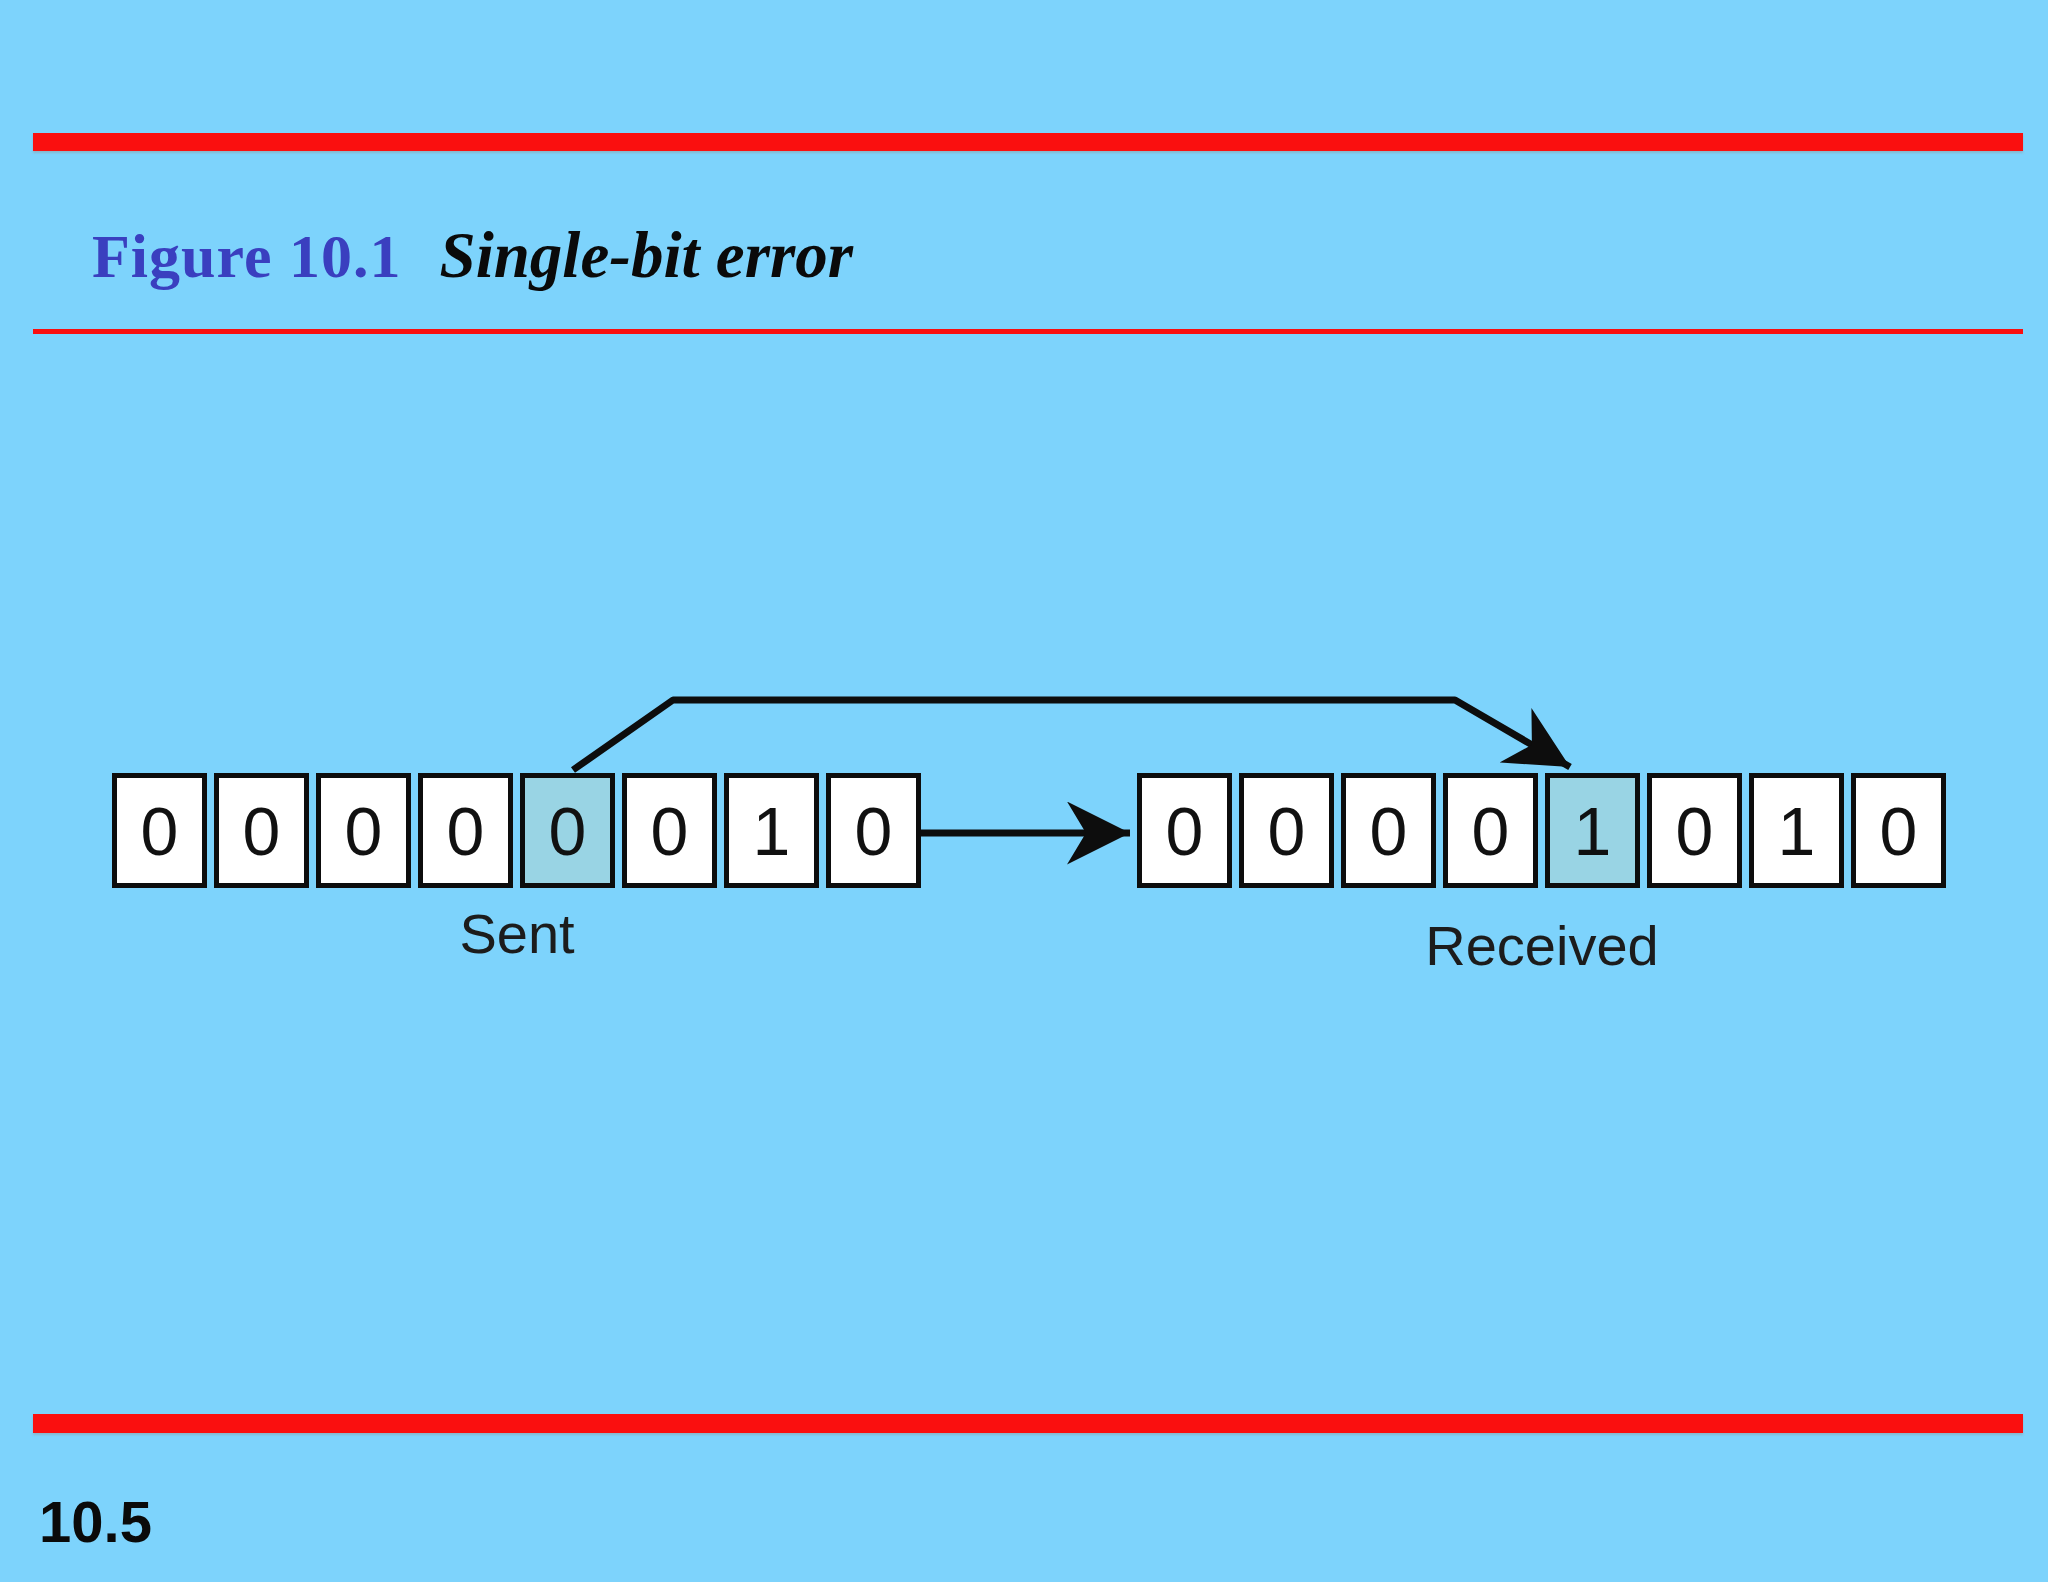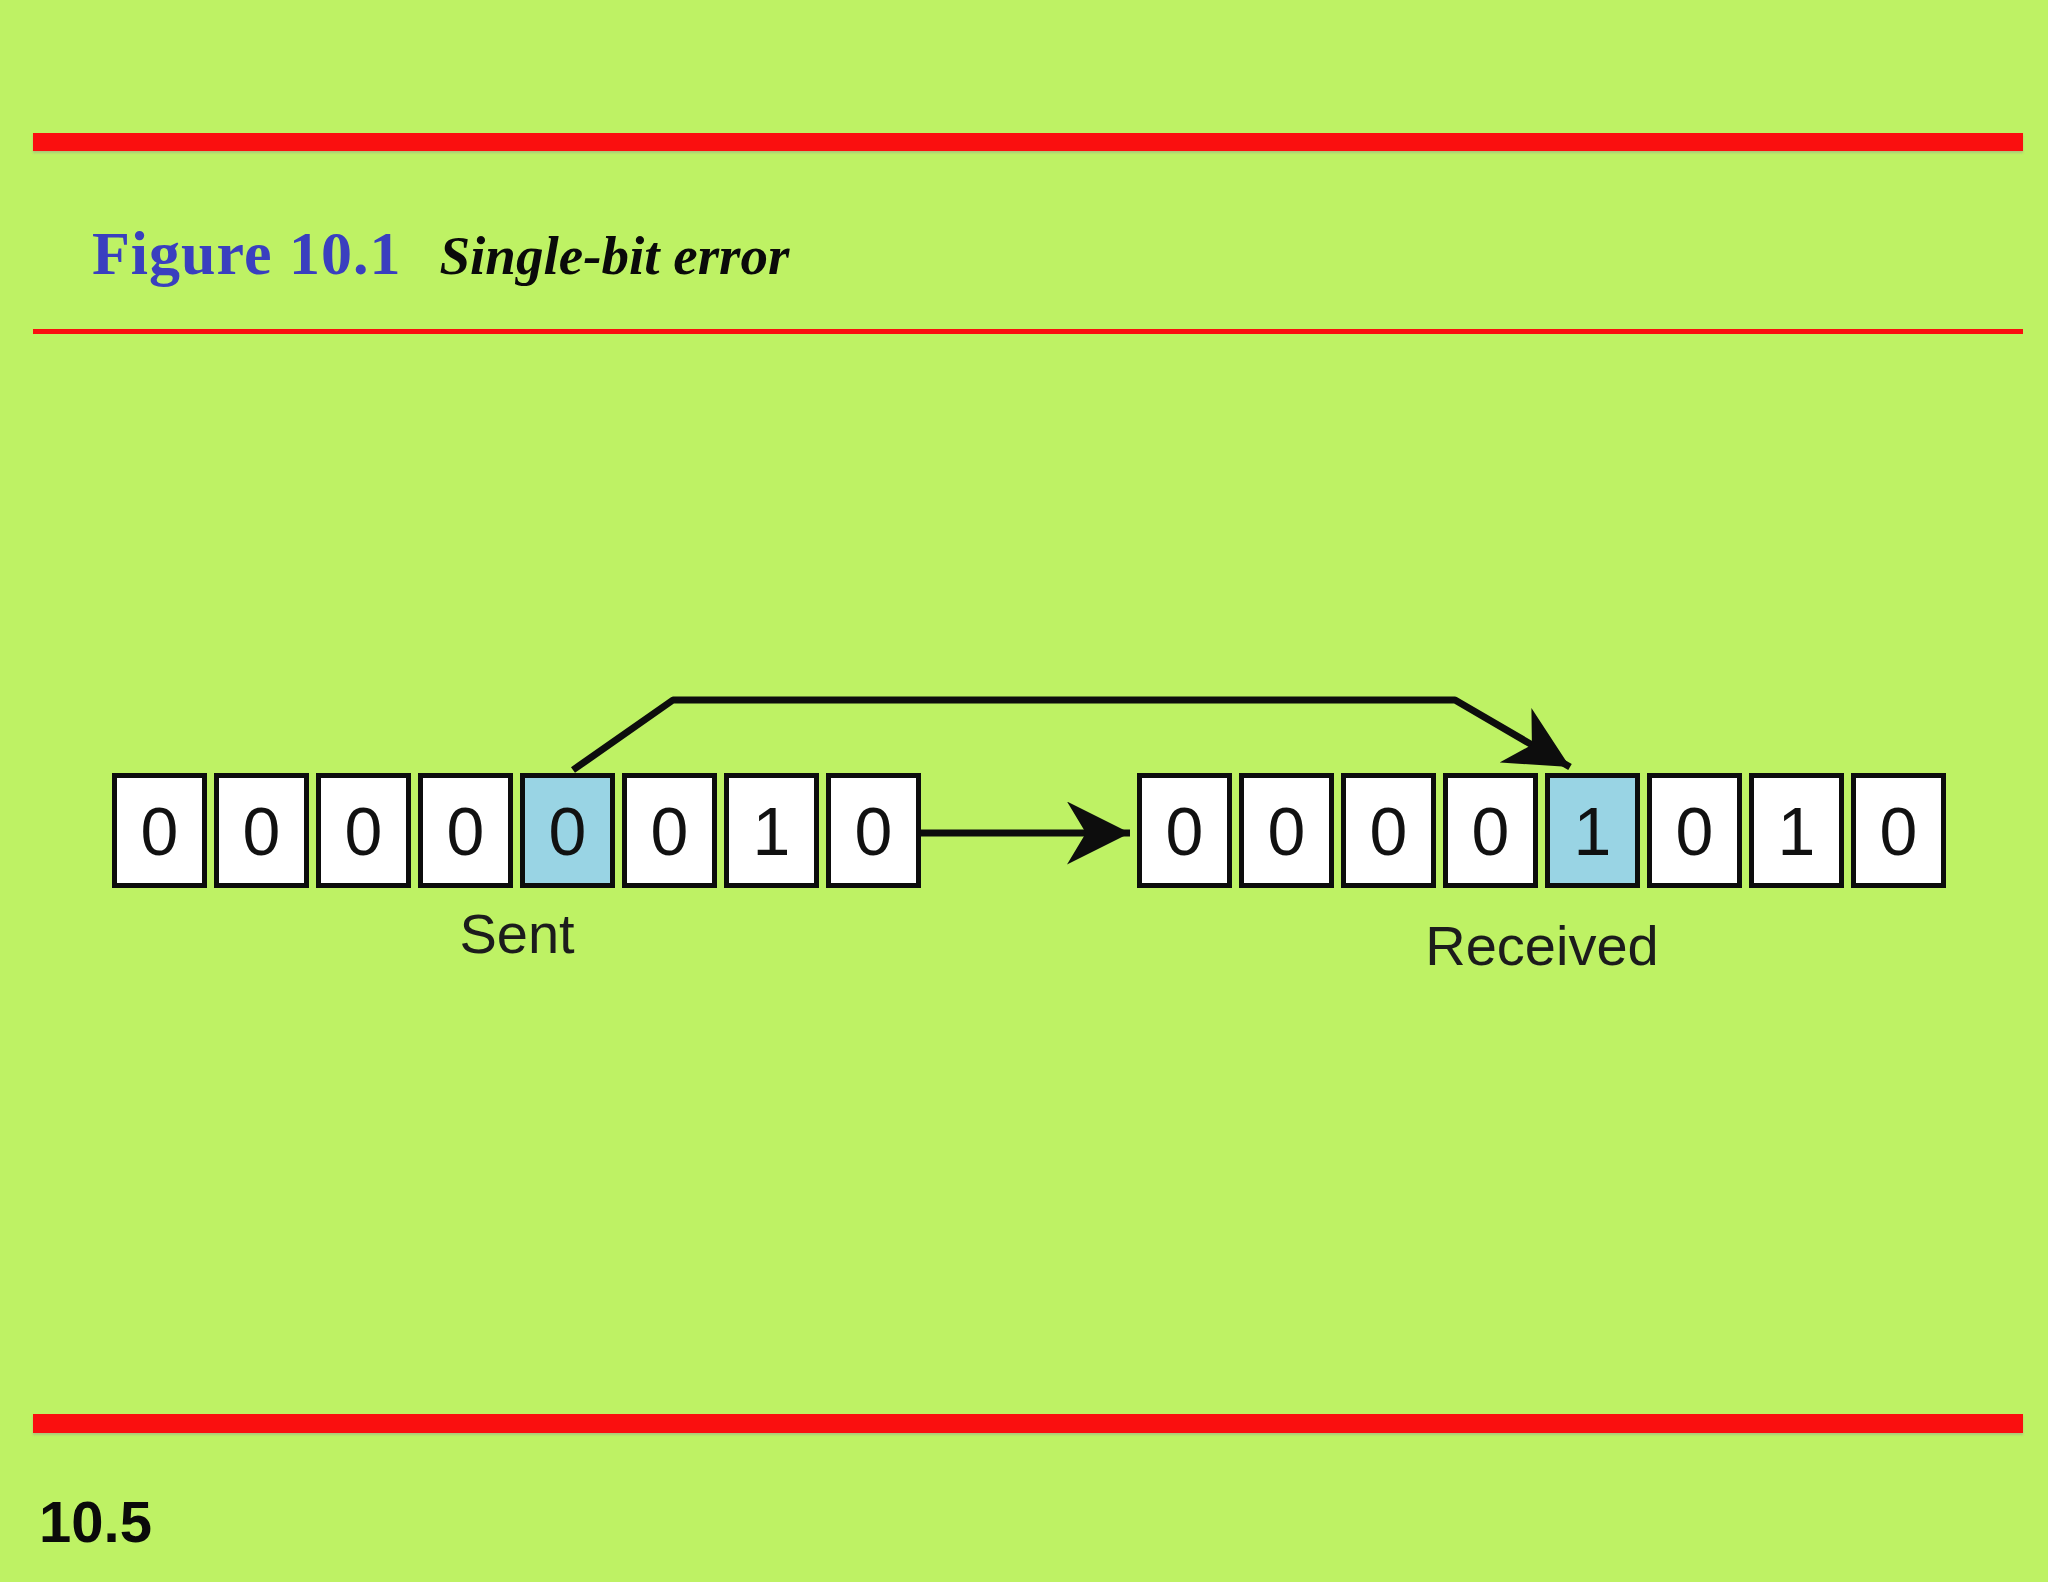--- a/index.html
+++ b/index.html
@@ -1,20 +1,20 @@
 <!DOCTYPE html>
 <html><head>
 <meta charset="utf-8">
 <style>
   html, body { margin: 0; padding: 0; background: #ffffff; }
   .slide {
     position: relative;
     width: 2048px;
     height: 1582px;
-    background: #bef264;
+    background: #7dd3fc;
     font-family: "Liberation Sans", sans-serif;
     overflow: hidden;
   }
   .accent-bar {
     position: absolute;
     left: 33px;
     width: 1990px;
     background: var(--accent-red, #fa0f0f);
   }
   .accent-bar.top { top: 133px; height: 18px; box-shadow: 0 2px 2px rgba(150,150,150,.45); }
@@ -40,21 +40,21 @@
     font-family: "Liberation Serif", serif;
     font-weight: bold;
     font-size: 62px;
     color: var(--figure-label-blue, #3a3fbf);
     letter-spacing: 1px;
   }
   .figure-title {
     font-family: "Liberation Serif", serif;
     font-weight: bold;
     font-style: italic;
-    font-size: 55px;
+    font-size: 65px;
     color: #0a0a0a;
   }
   .annotation {
     position: absolute;
     left: 1075px;
     top: 612px;
     transform: translateX(-50%);
     font-size: 62px;
     line-height: 70px;
     color: #1c1c1c;

